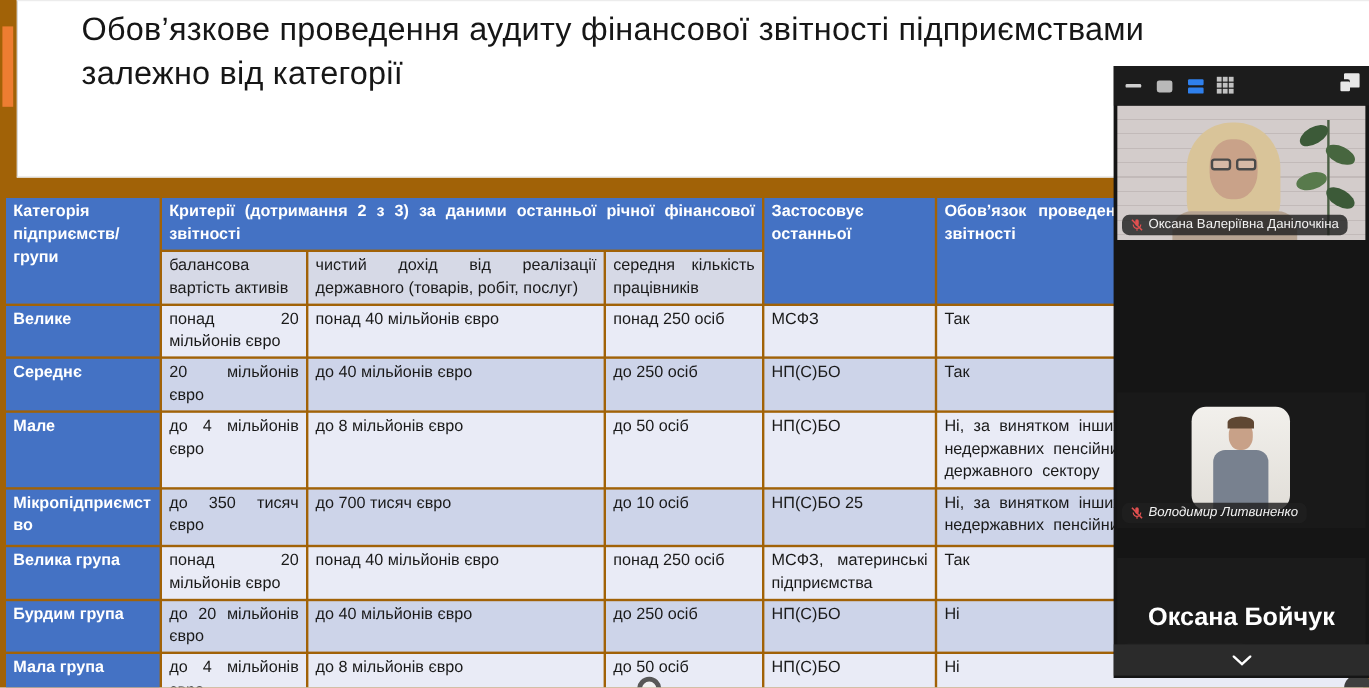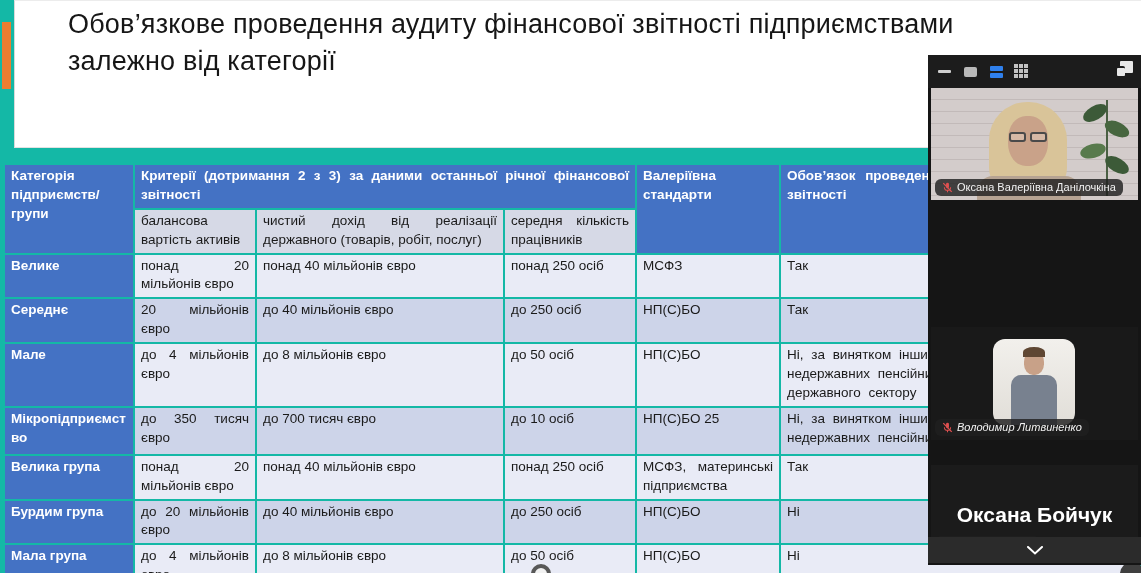--- a/index.html
+++ b/index.html
@@ -1,17 +1,17 @@
 <!DOCTYPE html>
 <html style="--accent: #ED7D31; --table_header: #4472C4; --subheader: #D6D9E6; --band_light: #E9EBF6; --band_dark: #CDD4E9; --active_speaker: #16D05F; --muted_red: #E05050;"><head>
 <meta charset="utf-8">
 <style>
   html,body{margin:0;padding:0;background:#e8e8e8;}
   *{box-sizing:border-box;}
-  .screen{position:relative;width:1141px;height:573px;overflow:hidden;background:#14b8a6;
+  .screen{position:relative;width:1141px;height:573px;overflow:hidden;background:#a16207;
           font-family:"Liberation Sans","DejaVu Sans",sans-serif;}
 
   
   .title-card{position:absolute;left:14px;top:0;width:1127px;height:148px;background:#fff;
               border-left:1px solid #d9d9d9;border-bottom:1px solid #e2e2e2;border-top:1px solid #ececec;}
   .accent-bar{position:absolute;left:2px;top:22px;width:9px;height:67px;background:var(--accent,#ED7D31);}
   .slide-title{position:absolute;left:68px;top:6px;width:940px;margin:0;
                font-size:27px;font-weight:400;line-height:1.38;color:#161616;letter-spacing:.2px;}
 
   
@@ -114,21 +114,21 @@
         <col style="width:120px">
         <col style="width:246px">
       <col style="width:130px">
         <col style="width:142px">
         <col style="width:355px">
     </colgroup>
     <thead>
       <tr style="height:30px">
         <th rowspan="2">Категорія підприємств/групи</th>
         <th colspan="3" class="crit">Критерії (дотримання 2 з 3) за даними останньої річної фінансової звітності</th>
-        <th rowspan="2">Валеріївна стандарти</th>
+        <th rowspan="2">Застосовує останньої</th>
         <th rowspan="2" class="obl">Обов’язок проведення
 звітності</th>
       </tr>
       <tr class="subhead" style="height:42px">
         <th>балансова вартість активів</th>
         <th>чистий дохід від реалізації державного (товарів, робіт, послуг)</th>
         <th>середня кількість працівників</th>
       </tr>
     </thead>
     <tbody id="table-body">

